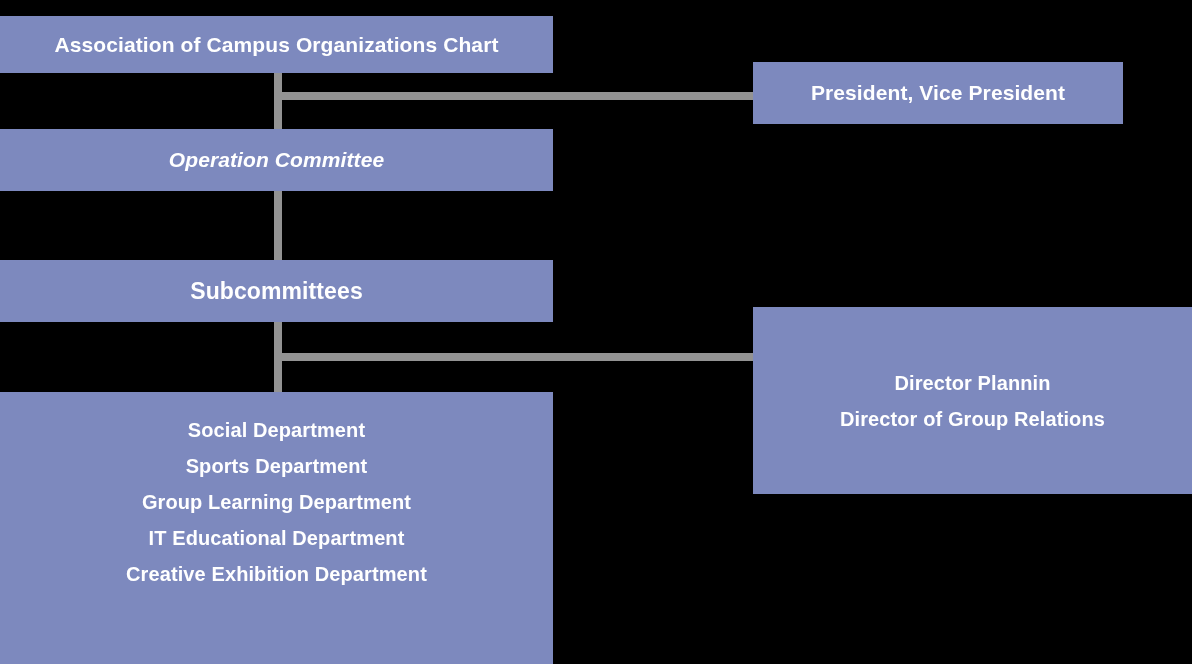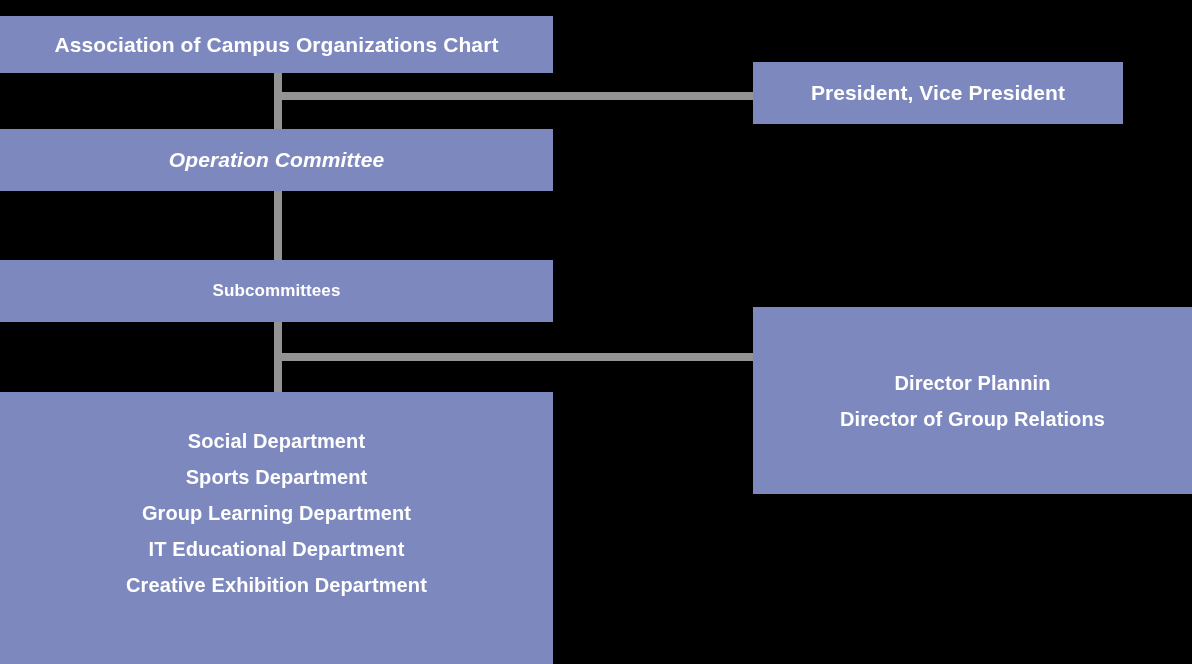--- a/index.html
+++ b/index.html
@@ -45,29 +45,29 @@
   }
   #node-operation {
     left: 0px;  top: 129px;
     width: 553px; height: 62px;
     font-size: 21px;
     font-style: italic;
   }
   #node-subcommittees {
     left: 0px;  top: 260px;
     width: 553px; height: 62px;
-    font-size: 17px;
+    font-size: 23px;
   }
   #node-departments {
     left: 0px;  top: 392px;
     width: 553px; height: 272px;
     font-size: 20px;
     line-height: 36px;
     justify-content: flex-start;
-    padding-top: 31px;
+    padding-top: 20px;
   }
   #node-president {
     left: 753px; top: 62px;
     width: 370px; height: 62px;
     font-size: 21px;
   }
   #node-directors {
     left: 753px; top: 307px;
     width: 439px; height: 187px;
     font-size: 20px;

